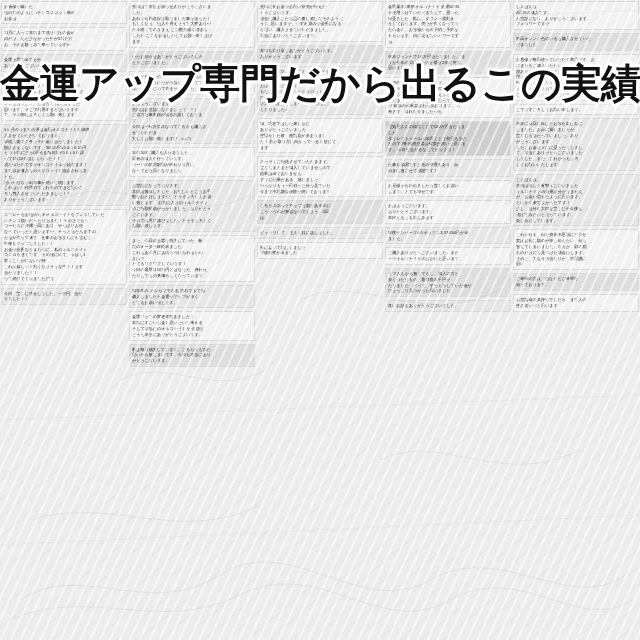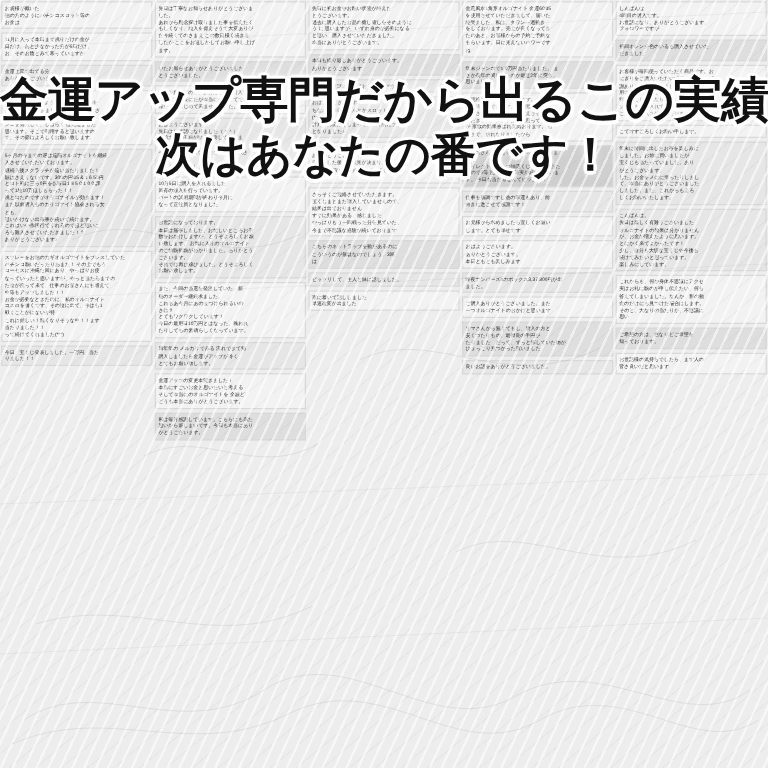--- a/index.html
+++ b/index.html
@@ -311,15 +311,14 @@
     <g stroke="#7a8ea5" stroke-width="0.6" fill="none" opacity="0.28">
       <path d="M0 40 L 640 10"></path>
       <path d="M0 100 L 640 70"></path>
       <path d="M0 250 L 640 220"></path>
       <path d="M0 420 L 640 395"></path>
       <path d="M0 545 L 640 515"></path>
     </g>
   </svg>
 
   <div class="headline" id="headline1">金運アップ専門だから出るこの実績！</div>
-  <div class="headline" id="headline2">次はあなたの番です！</div>
 
 </div>
 
 </body></html>

